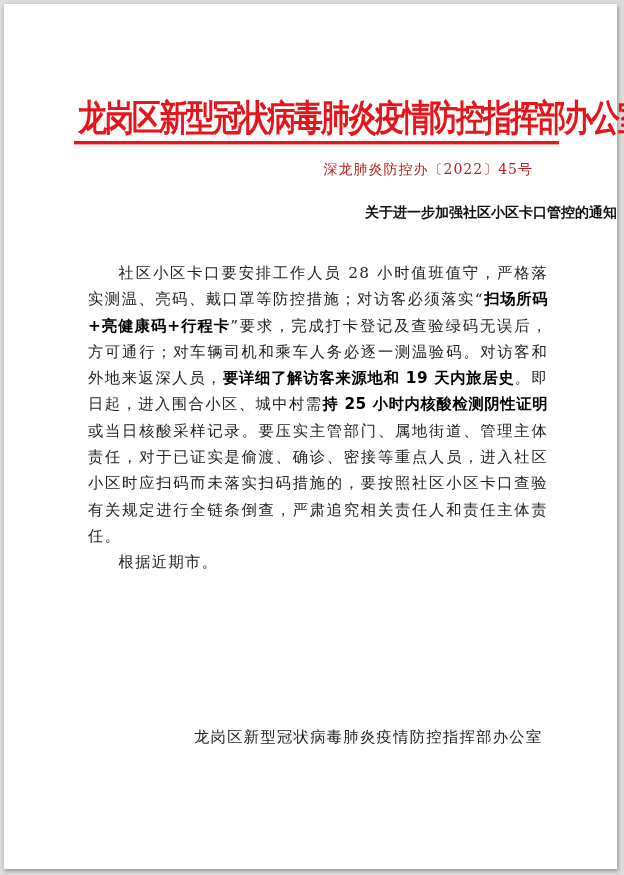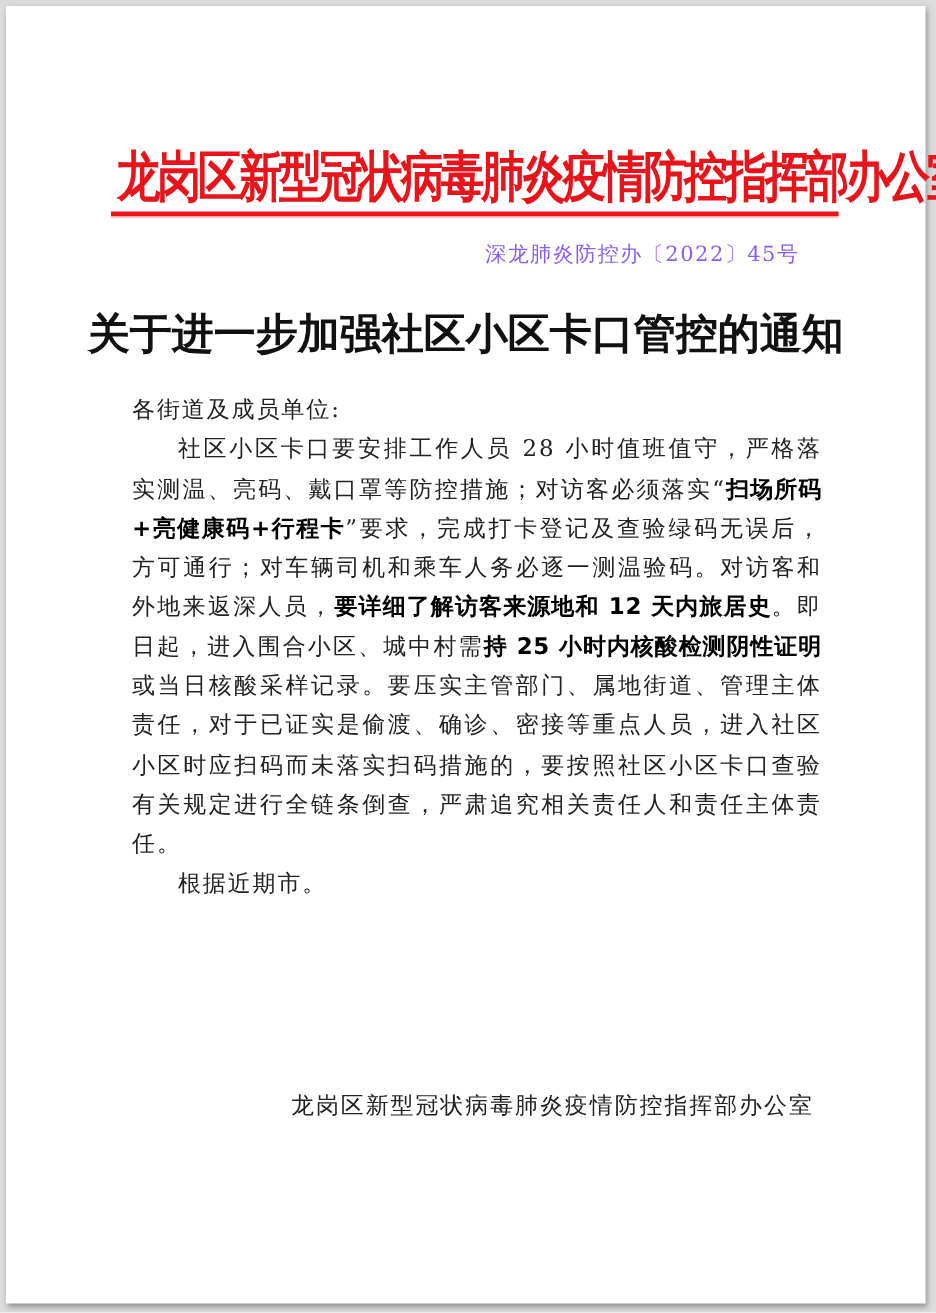--- a/index.html
+++ b/index.html
@@ -36,30 +36,30 @@
     position: absolute;
     left: 70px; top: 137px;
     width: 485px; height: 3px;
     background: #e8141b;
     box-shadow: 0 1px 1px rgba(232,20,27,0.45);
   }
   .doc-number {
     position: absolute;
     right: 84px; top: 157px;
     font-size: 14px;
-    color: #8b5cf6;
+    color: #b91c1c;
     letter-spacing: 1px;
     white-space: nowrap;
   }
   .doc-title {
     position: absolute;
     left: 0; top: 200px;
     width: 613px;
-    text-align: center;
-    font-size: 28px;
+    text-align: right;
+    font-size: 14px;
     font-weight: bold;
     color: #111;
     letter-spacing: 0px;
     white-space: nowrap;
   }
   .body-text {
     position: absolute;
     left: 84px; top: 256px;
     width: 460px;
     font-size: 15.3px;
@@ -87,22 +87,21 @@
 
 <div class="page">
 
   <div class="org-header">龙岗区新型冠状病毒肺炎疫情防控指挥部办公室</div>
   <div class="red-rule"></div>
   <div class="doc-number">深龙肺炎防控办〔2022〕45号</div>
 
   <div class="doc-title">关于进一步加强社区小区卡口管控的通知</div>
 
   <div class="body-text">
-    <p>各街道及成员单位:</p>
-    <p class="indent"><span>社区小区卡口要安排工作人员 28 小时值班值守，严格落实测温、亮码、戴口罩等防控措施；对访客必须落实“</span><b>扫场所码+亮健康码+行程卡</b><span>”要求，完成打卡登记及查验绿码无误后，方可通行；对车辆司机和乘车人务必逐一测温验码。对访客和外地来返深人员，</span><b>要详细了解访客来源地和 12 天内旅居史</b><span>。即日起，进入围合小区、城中村需</span><b>持 25 小时内核酸检测阴性证明</b><span>或当日核酸采样记录。要压实主管部门、属地街道、管理主体责任，对于已证实是偷渡、确诊、密接等重点人员，进入社区小区时应扫码而未落实扫码措施的，要按照社区小区卡口查验有关规定进行全链条倒查，严肃追究相关责任人和责任主体责任。</span></p>
+    <p class="indent"><span>社区小区卡口要安排工作人员 28 小时值班值守，严格落实测温、亮码、戴口罩等防控措施；对访客必须落实“</span><b>扫场所码+亮健康码+行程卡</b><span>”要求，完成打卡登记及查验绿码无误后，方可通行；对车辆司机和乘车人务必逐一测温验码。对访客和外地来返深人员，</span><b>要详细了解访客来源地和 19 天内旅居史</b><span>。即日起，进入围合小区、城中村需</span><b>持 25 小时内核酸检测阴性证明</b><span>或当日核酸采样记录。要压实主管部门、属地街道、管理主体责任，对于已证实是偷渡、确诊、密接等重点人员，进入社区小区时应扫码而未落实扫码措施的，要按照社区小区卡口查验有关规定进行全链条倒查，严肃追究相关责任人和责任主体责任。</span></p>
     <p class="indent">根据近期市。</p>
   </div>
 
   <div class="signature">
     <div class="org">龙岗区新型冠状病毒肺炎疫情防控指挥部办公室</div>
   </div>
 
 </div>
 
 </body></html>

